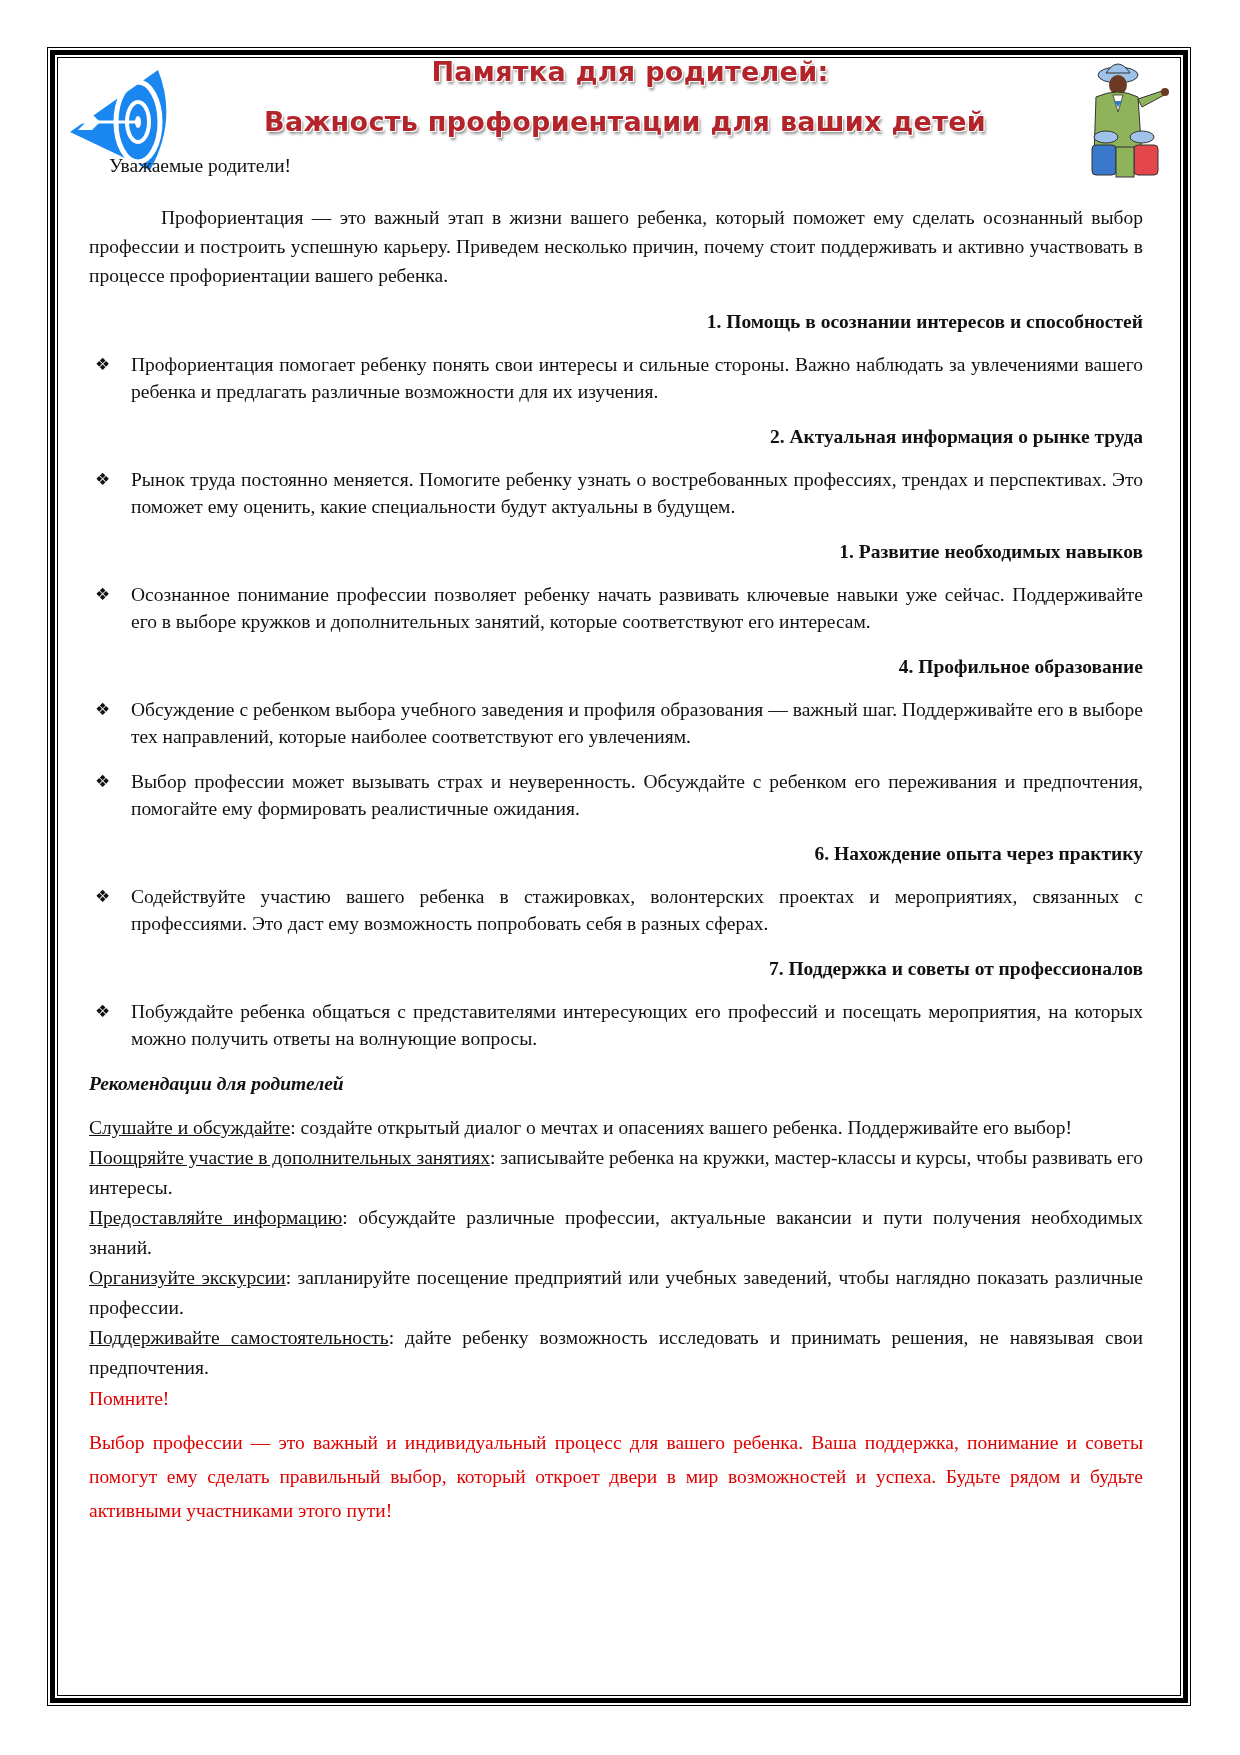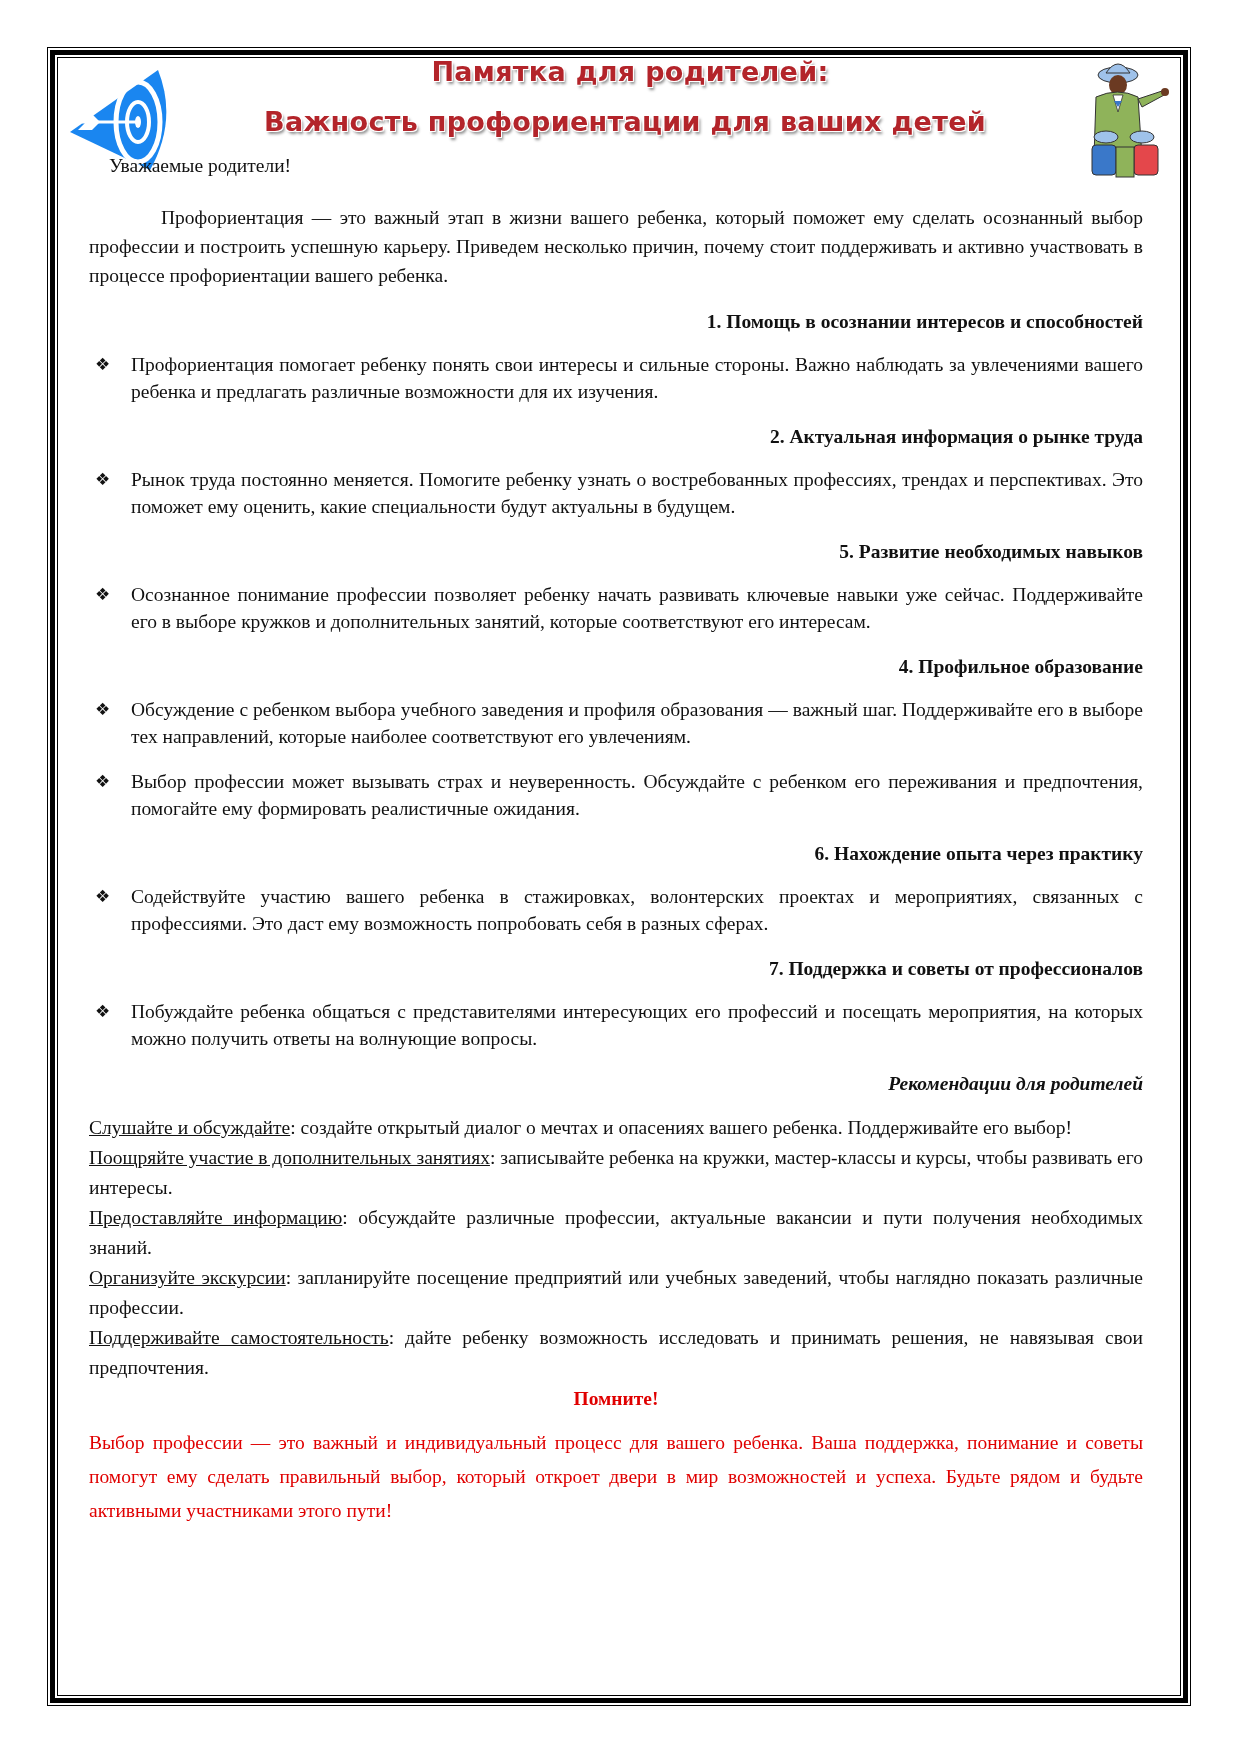--- a/index.html
+++ b/index.html
@@ -40,25 +40,25 @@
   .greeting { text-align: left; font-weight: normal; margin: 0 0 24px 0; padding-left: 20px; }
   .intro { text-align: justify; text-indent: 72px; margin: 0 0 18px 0; line-height: 29px; }
 
   .section-heading { font-weight: bold; margin: 0 0 16px 0; text-align: right; }
   .bullet {
     display: flex; align-items: flex-start; margin: 0 0 18px 0;
   }
   .bullet-icon { width: 42px; flex: 0 0 42px; padding-left: 6px; box-sizing: border-box; font-size: 17px; line-height: 27px; font-family: "DejaVu Sans", sans-serif; }
   .bullet-text { flex: 1; text-align: justify; }
 
-  .rec-title { text-align: right; font-weight: bold; font-style: italic; margin: 6px 0 16px 0; }
+  .rec-title { text-align: left; font-weight: bold; font-style: italic; margin: 6px 0 16px 0; }
   .rec-item { text-align: justify; margin: 0; line-height: 30px; }
   .rec-item .u { text-decoration: underline; }
 
-  .remember { text-align: center; font-weight: bold; color: #e00000; margin: 2px 0 14px 0; }
+  .remember { font-weight: normal; color: #e00000; margin: 2px 0 14px 0; }
   .final { text-align: justify; color: #e00000; margin: 0; line-height: 34px; }
 </style>
 </head>
 <body>
 
 <div class="frame-outer"></div>
 <div class="frame-mid"></div>
 <div class="frame-inner"></div>
 
 <div class="logo">
@@ -107,21 +107,21 @@
 
   <div>
     <p class="section-heading">2. Актуальная информация о рынке труда</p>
     <div class="bullet">
       <span class="bullet-icon">❖</span>
       <span class="bullet-text">Рынок труда постоянно меняется. Помогите ребенку узнать о востребованных профессиях, трендах и перспективах. Это поможет ему оценить, какие специальности будут актуальны в будущем.</span>
     </div>
   </div>
 
   <div>
-    <p class="section-heading">5. Развитие необходимых навыков</p>
+    <p class="section-heading">1. Развитие необходимых навыков</p>
     <div class="bullet">
       <span class="bullet-icon">❖</span>
       <span class="bullet-text">Осознанное понимание профессии позволяет ребенку начать развивать ключевые навыки уже сейчас. Поддерживайте его в выборе кружков и дополнительных занятий, которые соответствуют его интересам.</span>
     </div>
   </div>
 
   <div>
     <p class="section-heading">4. Профильное образование</p>
     <div class="bullet">
       <span class="bullet-icon">❖</span>

